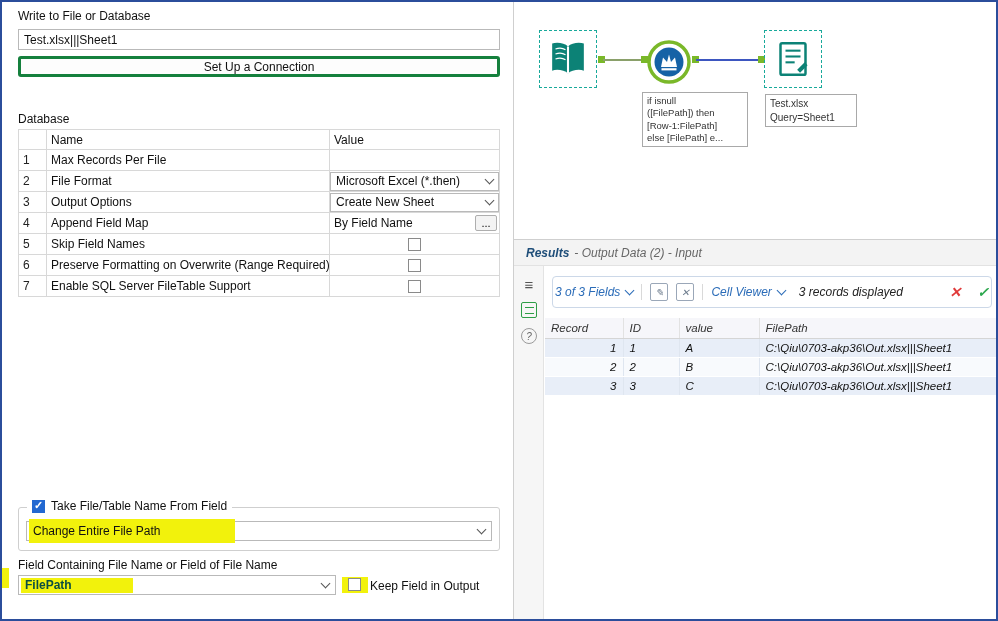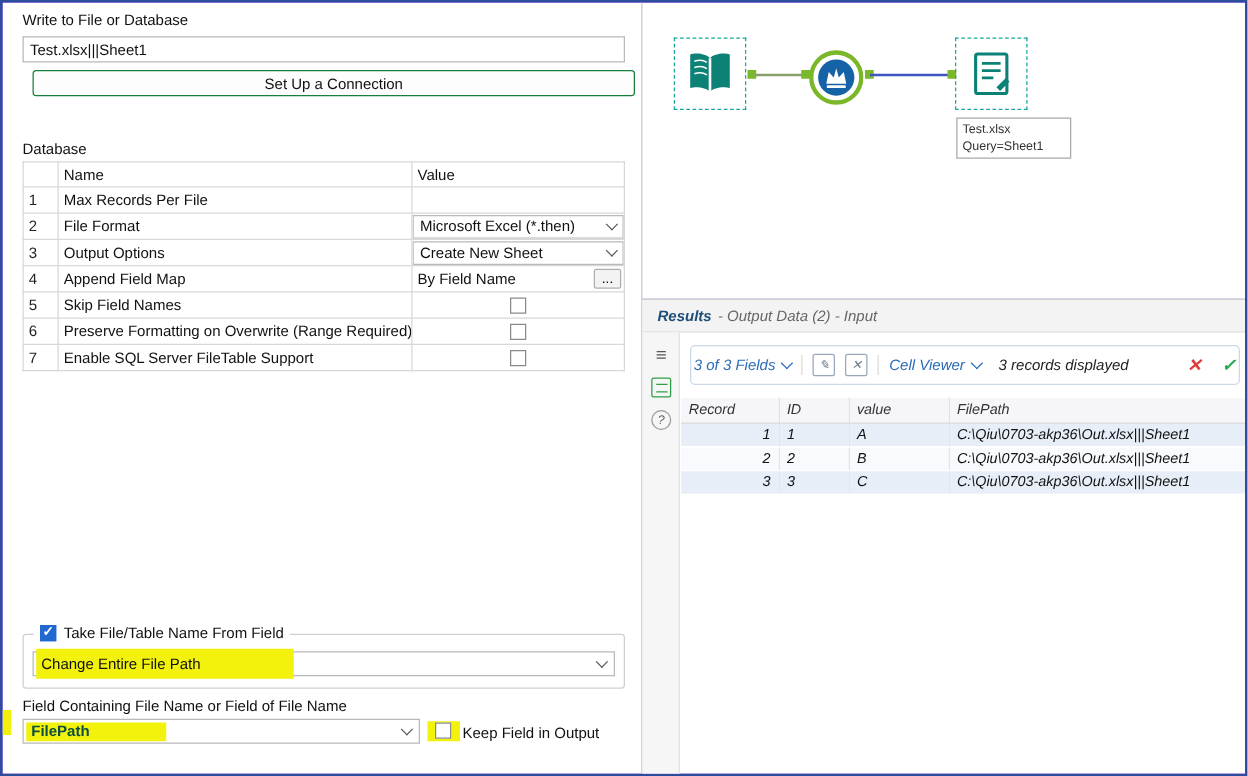--- a/index.html
+++ b/index.html
@@ -1,23 +1,23 @@
 <!DOCTYPE html>
 <html><head>
 <meta charset="utf-8">
 <style>
   * { box-sizing: border-box; margin: 0; padding: 0; }
   body { font-family: "Liberation Sans", sans-serif; background:#fff; }
-  .window { position:relative; width:998px; height:621px; border:2px solid #2b4d9b; background:#6d28d9; overflow:hidden; font-size:12px; color:#111; }
+  .window { position:relative; width:998px; height:621px; border:2px solid #2b4d9b; background:#b91c1c; overflow:hidden; font-size:12px; color:#111; }
 
   
   .cfg { position:absolute; left:0; top:0; width:511px; height:617px; background:#fff; }
   .cfg-title { position:absolute; left:16px; top:7px; }
   .conn-input { position:absolute; left:16px; top:27px; width:482px; height:21px; border:1px solid #b9b9b9; font:12px "Liberation Sans", sans-serif; padding:0 5px; color:#111; }
-  .btn-setup { position:absolute; left:16px; top:54px; width:482px; height:21px; border:1px solid #15803d; border-radius:3px; background:#fdfdfd; display:flex; align-items:center; justify-content:center; cursor:default;margin-left:8px; }
+  .btn-setup { position:absolute; left:16px; top:54px; width:482px; height:21px; border:3px solid #15803d; border-radius:3px; background:#fdfdfd; display:flex; align-items:center; justify-content:center; cursor:default; }
   .opt-label { position:absolute; left:16px; top:110px; }
   table.opts { position:absolute; left:16px; top:127px; width:481px; border-collapse:collapse; table-layout:fixed; border:1px solid #a0a0a0; font-size:12px; }
   .opts th, .opts td { border:1px solid #d8d8d8; height:21px; padding:0 4px; overflow:hidden; white-space:nowrap; text-align:left; vertical-align:middle; }
   .opts thead th { height:20px; font-weight:normal; background:#fff; }
   .opts td.num { color:#222; }
   .opts td.val.pad0 { padding:0; }
   .cell-combo { display:flex; align-items:center; height:19px; margin:0; border:1px solid #b9b9b9; background:#fff; padding:0 5px; }
   .combo-text { position:relative; z-index:1; }
   .chev { width:7px; height:7px; border-right:1.6px solid #555; border-bottom:1.6px solid #555; transform:rotate(45deg); margin-left:auto; margin-top:-3px; flex:none; }
   .chev.blue { border-color:#2b6cb8; }
@@ -221,20 +221,24 @@
     <div class="tool output-tool">
       <svg width="40" height="40" viewBox="0 0 48 48">
         <rect x="9" y="5" width="30" height="38" rx="2" fill="#ffffff" stroke="#0c8276" stroke-width="3"></rect>
         <line x1="15" y1="14" x2="33" y2="14" stroke="#0c8276" stroke-width="2.5"></line>
         <line x1="15" y1="21" x2="33" y2="21" stroke="#0c8276" stroke-width="2.5"></line>
         <line x1="15" y1="28" x2="26" y2="28" stroke="#0c8276" stroke-width="2.5"></line>
         <path d="M29 37 L38 28 L41.5 31.5 L32.5 40.5 Z" fill="#0c8276"></path>
       </svg>
     </div>
 
+    <div class="anno anno-formula">if isnull
+([FilePath]) then
+[Row-1:FilePath]
+else [FilePath] e...</div>
     <div class="anno anno-output">Test.xlsx
 Query=Sheet1</div>
   </div>
 
   <div class="results">
     <div class="res-head">
       <span class="res-title">Results</span>
       <span class="res-sub">- Output Data (2) - Input</span>
     </div>
     <div class="res-body">

